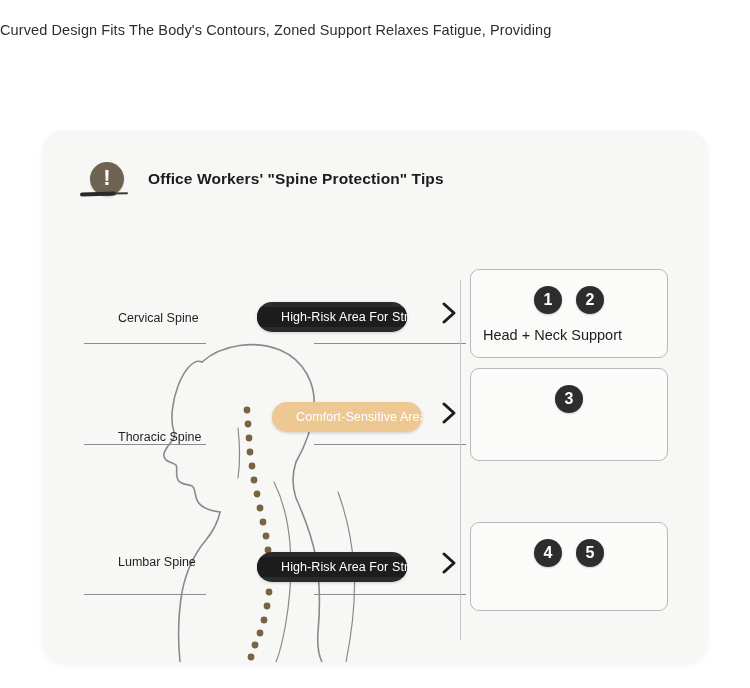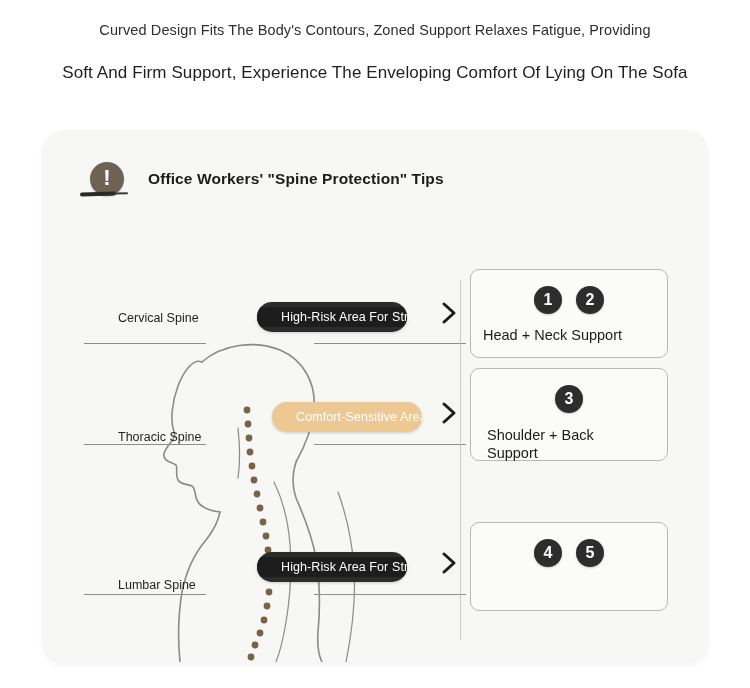--- a/index.html
+++ b/index.html
@@ -16,21 +16,21 @@
     color: #2b2b2b;
     overflow: hidden;
   }
 
   
   .header {
     position: absolute;
     left: 0;
     top: 0;
     width: 750px;
-    text-align: center;
+    text-align: left;
   }
   .header-line1 {
     margin-top: 22px;
     font-size: 14.5px;
     letter-spacing: 0.1px;
     color: #2e2e2e;
     line-height: 1.2;
   }
   .header-line2 {
     margin-top: 24px;
@@ -219,21 +219,20 @@
   .support-text.left {
     text-align: left;
     margin: 14px 0 0 16px;
   }
 </style>
 </head>
 <body>
 
 <div class="header">
   <div class="header-line1">Curved Design Fits The Body's Contours, Zoned Support Relaxes Fatigue, Providing</div>
-  <div class="header-line2">Soft And Firm Support, Experience The Enveloping Comfort Of Lying On The Sofa</div>
 </div>
 
 <div class="card">
 
   <div class="card-title-row">
     <div class="alert-icon">
       <span>!</span>
     </div>
     <div class="card-title">Office Workers' "Spine Protection" Tips</div>
   </div>
@@ -304,21 +303,21 @@
         <circle cx="205" cy="539" r="3.4"></circle>
       </g>
     </svg>
 
     <div class="level-label" style="left:46px; top:181px;">Cervical Spine</div>
     <div class="level-rule" style="left:42px; top:213px; width:122px;"></div>
 
     <div class="level-label" style="left:46px; top:300px;">Thoracic Spine</div>
     <div class="level-rule" style="left:42px; top:314px; width:122px;"></div>
 
-    <div class="level-label" style="left:46px; top:448px;text-align:right;">Lumbar Spine</div>
+    <div class="level-label" style="left:46px; top:425px;text-align:right;">Lumbar Spine</div>
     <div class="level-rule" style="left:42px; top:464px; width:122px;"></div>
 
     <div class="level-rule" style="left:272px; top:213px; width:152px;"></div>
     <div class="level-rule" style="left:272px; top:314px; width:152px;"></div>
     <div class="level-rule" style="left:272px; top:464px; width:152px;"></div>
 
     <div class="v-divider" style="left:418px; top:150px; height:360px;"></div>
 
     <div class="pill pill-dark" style="left:215px; top:172px; width:150px;">
       <div class="pill-label">High-Risk Area For Strain</div>
@@ -354,21 +353,20 @@
       <div class="badge">1</div>
       <div class="badge">2</div>
     </div>
     <div class="support-text center">Head + Neck Support</div>
   </div>
 
   <div class="support-box" style="left:428px; top:238px; width:198px; height:93px;">
     <div class="badge-row">
       <div class="badge">3</div>
     </div>
-    <div class="support-text left" style="max-width:130px;">Shoulder + Back Support</div>
   </div>
 
   <div class="support-box" style="left:428px; top:392px; width:198px; height:89px;">
     <div class="badge-row">
       <div class="badge">4</div>
       <div class="badge">5</div>
     </div>
   </div>
 
 </div>

